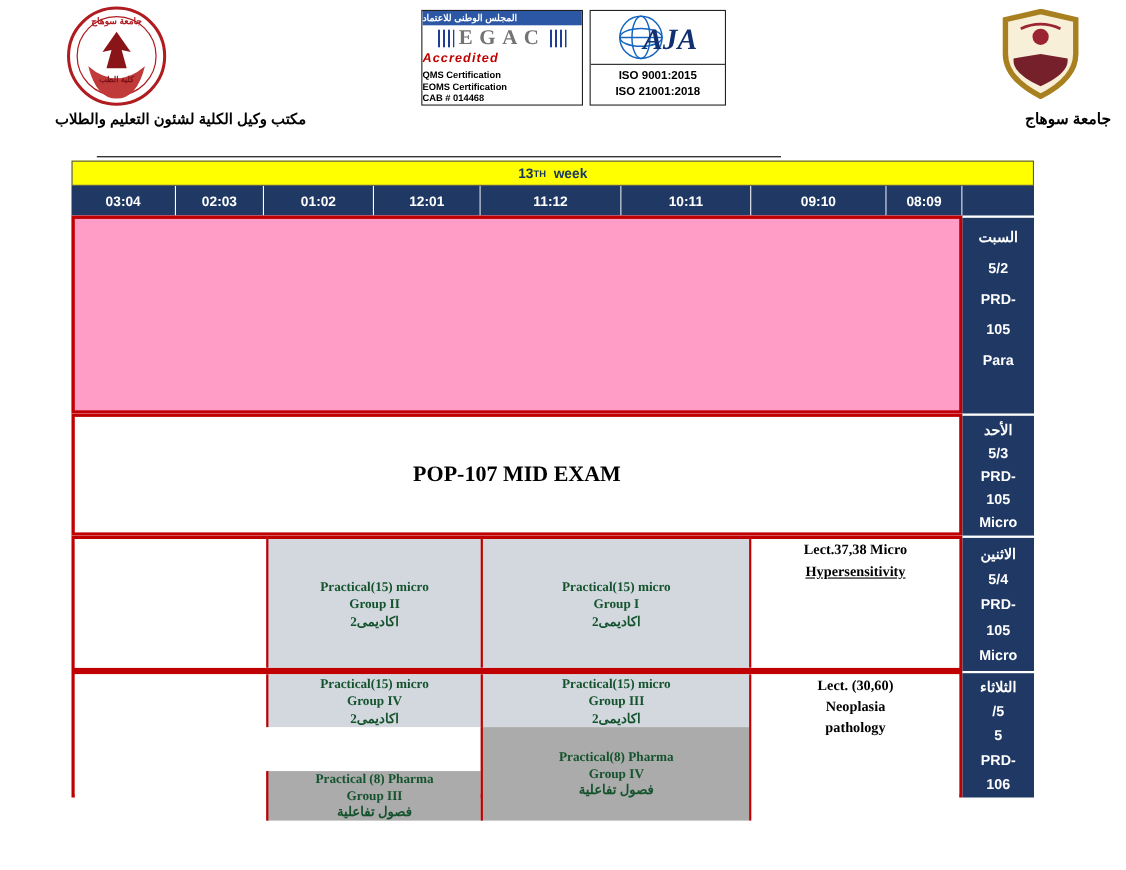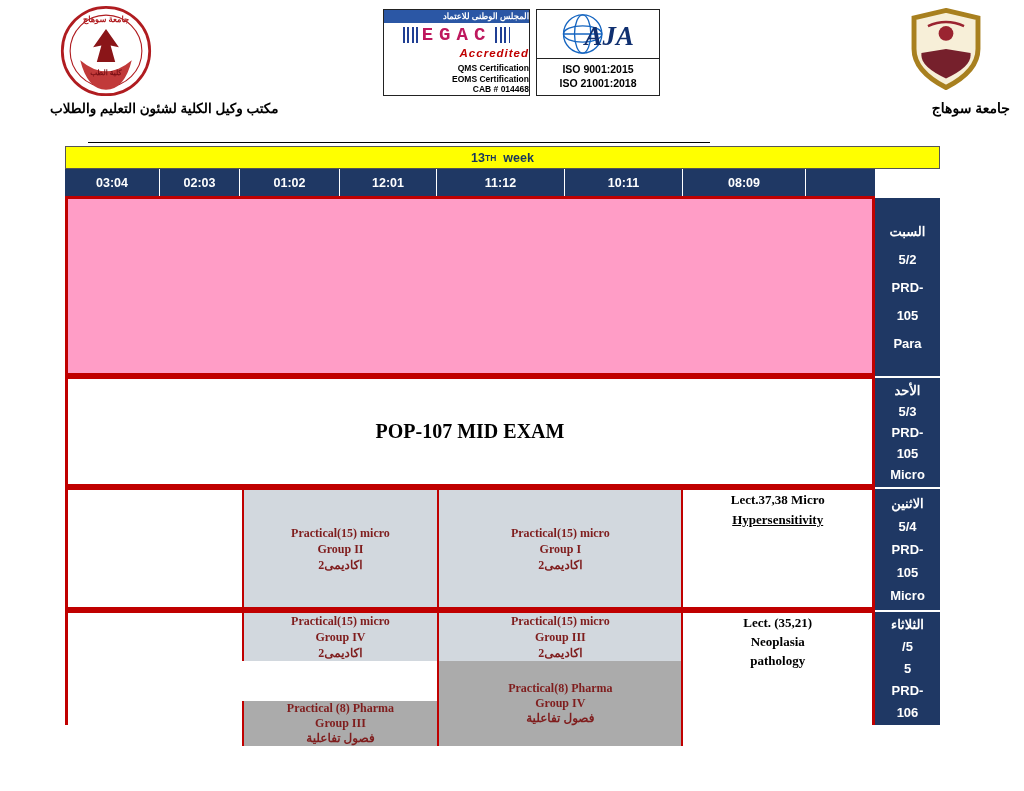--- a/index.html
+++ b/index.html
@@ -7,25 +7,25 @@
   body { font-family:"Liberation Sans", sans-serif; }
   :root{
     --navy:#1F3864; --yellow:#FFFF00; --pink:#FF9DC6;
     --practical-gray:#D2D8DE; --pharma-gray:#ABABAB; --border-red:#C00000;
   }
   .page { position:relative; width:1024px; height:791px; background:#fff; overflow:hidden; }
   .abs { position:absolute; }
 
   
   .left-seal { left:58px; top:5px; }
-  .egac-box { left:383px; top:9px; width:147px; height:87px; border:1px solid #222; background:#fff; text-align:right; overflow:hidden; }
+  .egac-box { left:383px; top:9px; width:147px; height:87px; border:1px solid #222; background:#fff; text-align:left; overflow:hidden; }
   .egac-band { background:#2b57a5; color:#fff; font-size:8.5px; font-weight:bold; height:13px; line-height:13px; }
   .egac-row { display:flex; align-items:center; justify-content:center; height:24px; }
   .stripes { display:inline-block; width:15px; height:16px; background:repeating-linear-gradient(90deg,#203f94 0 2px,transparent 2px 4.5px); margin:0 4px; }
-  .egac-name { font-family:Liberation Mono, monospace; font-weight:bold; font-size:19px; letter-spacing:6px; color:#be185d; }
+  .egac-name { font-family:Liberation Serif, serif; font-weight:bold; font-size:19px; letter-spacing:6px; color:#737373; }
   .egac-accredited { color:#c00000; font-style:italic; font-weight:bold; font-size:11.5px; letter-spacing:1px; height:14px; line-height:13px; }
   .egac-cert { font-size:8.5px; font-weight:bold; line-height:10.5px; padding-top:2px; color:#000; }
 
   .aja-box { left:536px; top:9px; width:124px; height:87px; border:1px solid #222; background:#fff; text-align:center; }
   .aja-top { height:48px; display:flex; align-items:center; justify-content:center; }
   .aja-iso { border-top:1px solid #222; font-size:10.5px; font-weight:bold; line-height:14px; padding-top:3px; color:#000; }
 
   .right-seal { left:903px; top:8px; }
 
   .office-text { left:50px; top:100px; font-size:13.5px; font-weight:bold; color:#000; }
@@ -66,32 +66,32 @@
   .t-left { grid-column:1; grid-row:1/3; background:#fff; }
   .t-p1 { grid-column:2; grid-row:1; border-left:2px solid var(--border-red); }
   .t-p2 { grid-column:3; grid-row:1; border-left:2px solid var(--border-red); }
   .t-b1 { grid-column:2; grid-row:2; border-left:2px solid var(--border-red);margin-top:40px; }
   .t-b2 { grid-column:3; grid-row:2; border-left:2px solid var(--border-red); }
   .t-lect { grid-column:4; grid-row:1/3; border-left:2px solid var(--border-red); background:#fff; }
 
   .blank-cell { background:#fff; }
   .practical { background:var(--practical-gray); display:flex; flex-direction:column; align-items:center;
     justify-content:center; text-align:center; font-family:"Liberation Serif",serif; font-weight:bold;
-    font-size:12px; line-height:16px; color:#7f1d1d; }
+    font-size:12px; line-height:16px; color:#14532d; }
   .pharma { background:var(--pharma-gray); line-height:15px; }
   .lecture { background:#fff; display:flex; flex-direction:column; align-items:center; 
     text-align:center; font-family:"Liberation Serif",serif; font-weight:bold; font-size:13px;
     line-height:20px; color:#000; }
   .lecture .u { text-decoration:underline; }
   .tue-lect { line-height:19px; }
 
   
   .day-col { width:65px; height:100%; background:var(--navy); color:#fff; font-weight:bold;
     font-size:13px; text-align:center; border-top:2px solid #fff; }
-  .day-sat div { line-height:28px; } .day-sat { padding-top:20px; }
+  .day-sat div { line-height:28px; } .day-sat { padding-top:4px; }
   .day-sun div { line-height:21px; } .day-sun { padding-top:2px; }
   .day-mon div { line-height:23px; } .day-mon { padding-top:3px; }
   .day-tue div { line-height:22px; } .day-tue { padding-top:2px; }
 </style>
 </head>
 <body>
 
 <div class="page">
 
   <div class="abs left-seal">
@@ -157,20 +157,21 @@
       <span class="word">week</span>
   </div>
 
   <div class="abs time-row">
     <div class="time-cell">03:04</div>
     <div class="time-cell">02:03</div>
     <div class="time-cell">01:02</div>
     <div class="time-cell">12:01</div>
     <div class="time-cell">11:12</div>
     <div class="time-cell">10:11</div>
+    <div class="time-cell">09:10</div>
     <div class="time-cell">08:09</div>
     <div class="time-cell"></div>
   </div>
 
   <div class="table-row row-sat">
     <div class="content pink-block"></div>
     <div class="day-col day-sat">
       <div>السبت</div>
       <div>5/2</div>
       <div>PRD-</div>
@@ -234,21 +235,21 @@
         <div>Practical (8) Pharma</div>
         <div>Group III</div>
         <div dir="rtl">فصول تفاعلية</div>
       </div>
       <div class="t-b2 practical pharma">
         <div>Practical(8) Pharma</div>
         <div>Group IV</div>
         <div dir="rtl">فصول تفاعلية</div>
       </div>
       <div class="t-lect lecture tue-lect">
-        <div>Lect. (35,21)</div>
+        <div>Lect. (30,60)</div>
         <div>Neoplasia</div>
         <div>pathology</div>
       </div>
     </div>
     <div class="day-col day-tue">
       <div>الثلاثاء</div>
       <div>/5</div>
       <div>5</div>
       <div>PRD-</div>
       <div>106</div>

